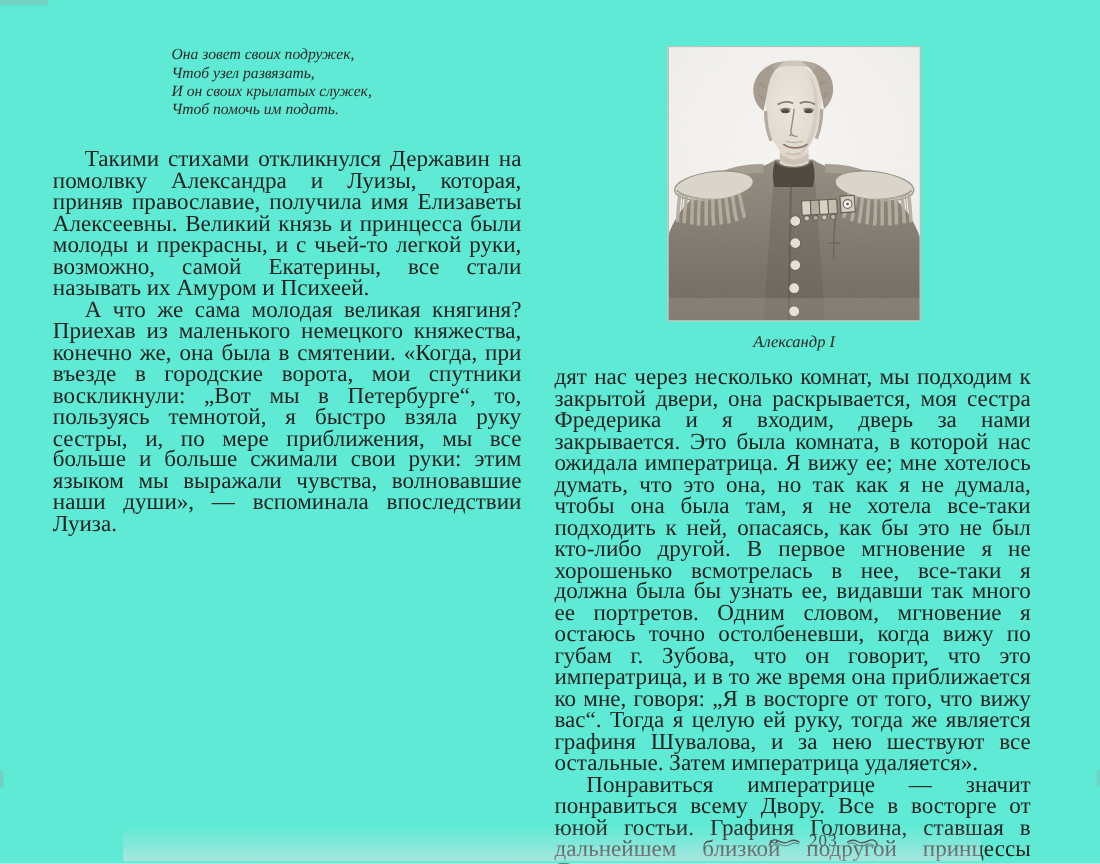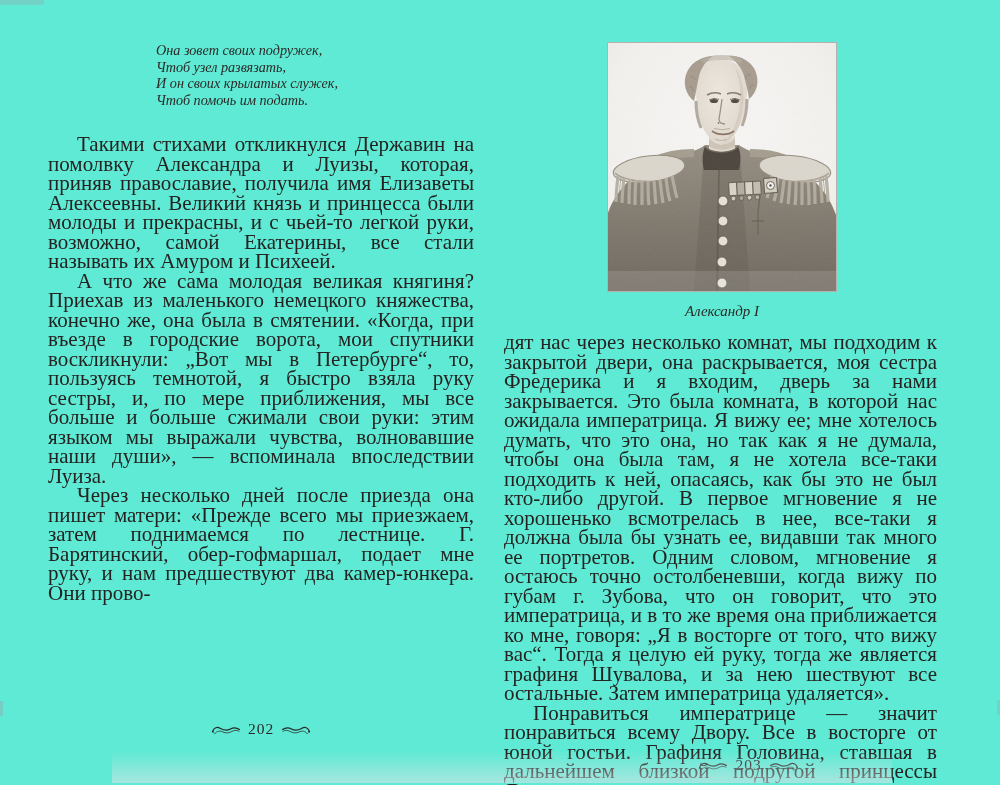--- a/index.html
+++ b/index.html
@@ -62,21 +62,20 @@
   <div class="col-left">
     <div class="poem">
       <div class="stanza">Она зовет своих подружек,
 Чтоб узел развязать,
 И он своих крылатых служек,
 Чтоб помочь им подать.</div>
     </div>
     <div class="poem-gap"></div>
     <p class="prose indent">Такими стихами откликнулся Державин на помолвку Александра и Луизы, которая, приняв православие, получила имя Елизаветы Алексеевны. Великий князь и принцесса были молоды и прекрасны, и с чьей-то легкой руки, возможно, самой Екатерины, все стали называть их Амуром и Психеей.</p>
     <p class="prose indent">А что же сама молодая великая княгиня? Приехав из маленького немецкого княжества, конечно же, она была в смятении. «Когда, при въезде в городские ворота, мои спутники воскликнули: „Вот мы в Петербурге“, то, пользуясь темнотой, я быстро взяла руку сестры, и, по мере приближения, мы все больше и больше сжимали свои руки: этим языком мы выражали чувства, волновавшие наши души», — вспоминала впоследствии Луиза.</p>
-    <p class="prose indent">Через несколько дней после приезда она пишет матери: «Прежде всего мы приезжаем, затем поднимаемся по лестнице. Г. Барятинский, обер-гофмаршал, подает мне руку, и нам предшествуют два камер-юнкера. Они прово-</p>
   </div>
 
   <div class="col-right">
     <figure style="margin:0">
       <div class="portrait-frame">
         
         <svg width="228" height="248" viewBox="0 0 228 248">
           <defs>
             <radialGradient id="bgv" cx="50%" cy="38%" r="80%">
               <stop offset="0%" stop-color="#f8f7f5"></stop>
@@ -186,33 +185,20 @@
           <rect width="228" height="248" filter="url(#grain)" opacity="0.09"></rect>
           <rect y="228" width="228" height="20" fill="#ffffff" opacity="0.12"></rect>
         </svg>
       </div>
       <figcaption class="caption">Александр I</figcaption>
     </figure>
     <p class="prose">дят нас через несколько комнат, мы подходим к закрытой двери, она раскрывается, моя сестра Фредерика и я входим, дверь за нами закрывается. Это была комната, в которой нас ожидала императрица. Я вижу ее; мне хотелось думать, что это она, но так как я не думала, чтобы она была там, я не хотела все-таки подходить к ней, опасаясь, как бы это не был кто-либо другой. В первое мгновение я не хорошенько всмотрелась в нее, все-таки я должна была бы узнать ее, видавши так много ее портретов. Одним словом, мгновение я остаюсь точно остолбеневши, когда вижу по губам г. Зубова, что он говорит, что это императрица, и в то же время она приближается ко мне, говоря: „Я в восторге от того, что вижу вас“. Тогда я целую ей руку, тогда же является графиня Шувалова, и за нею шествуют все остальные. Затем императрица удаляется».</p>
     <p class="prose indent">Понравиться императрице — значит понравиться всему Двору. Все в восторге от юной гостьи. Графиня Головина, ставшая в дальнейшем близкой подругой принцессы Луизы, писала в своих воспоминаниях: «Принцессе было 17 с половиной лет... Мне бросились в глаза прелесть и грация</p>
   </div>
 
-  <div class="pagenum" id="pagenum-left">
-    <svg class="flourish" width="30" height="11" viewBox="0 0 30 11">
-      <path d="M1.5,7.5 C3,3.5 6,2.5 9.5,4.5 C13,6.5 16,7 19.5,5 C22,3.6 25,3.2 28.5,5.5" stroke="#2a2a28" stroke-width="1.25" fill="none" stroke-linecap="round"></path>
-      <path d="M3.5,9.8 C6,6.8 9,6.6 12,8 C15,9.4 18,9.2 21,7.4 C23.5,6 26,6 28,7.2" stroke="#2a2a28" stroke-width="0.9" fill="none" opacity="0.85" stroke-linecap="round"></path>
-      <circle cx="2" cy="7.8" r="0.9" fill="#2a2a28"></circle>
-    </svg>
-    <span>202</span>
-    <svg class="flourish mirror" width="30" height="11" viewBox="0 0 30 11">
-      <path d="M1.5,7.5 C3,3.5 6,2.5 9.5,4.5 C13,6.5 16,7 19.5,5 C22,3.6 25,3.2 28.5,5.5" stroke="#2a2a28" stroke-width="1.25" fill="none" stroke-linecap="round"></path>
-      <path d="M3.5,9.8 C6,6.8 9,6.6 12,8 C15,9.4 18,9.2 21,7.4 C23.5,6 26,6 28,7.2" stroke="#2a2a28" stroke-width="0.9" fill="none" opacity="0.85" stroke-linecap="round"></path>
-      <circle cx="2" cy="7.8" r="0.9" fill="#2a2a28"></circle>
-    </svg>
-  </div>
 
   <div class="pagenum" id="pagenum-right">
     <svg class="flourish" width="30" height="11" viewBox="0 0 30 11">
       <path d="M1.5,7.5 C3,3.5 6,2.5 9.5,4.5 C13,6.5 16,7 19.5,5 C22,3.6 25,3.2 28.5,5.5" stroke="#2a2a28" stroke-width="1.25" fill="none" stroke-linecap="round"></path>
       <path d="M3.5,9.8 C6,6.8 9,6.6 12,8 C15,9.4 18,9.2 21,7.4 C23.5,6 26,6 28,7.2" stroke="#2a2a28" stroke-width="0.9" fill="none" opacity="0.85" stroke-linecap="round"></path>
       <circle cx="2" cy="7.8" r="0.9" fill="#2a2a28"></circle>
     </svg>
     <span>203</span>
     <svg class="flourish mirror" width="30" height="11" viewBox="0 0 30 11">
       <path d="M1.5,7.5 C3,3.5 6,2.5 9.5,4.5 C13,6.5 16,7 19.5,5 C22,3.6 25,3.2 28.5,5.5" stroke="#2a2a28" stroke-width="1.25" fill="none" stroke-linecap="round"></path>

